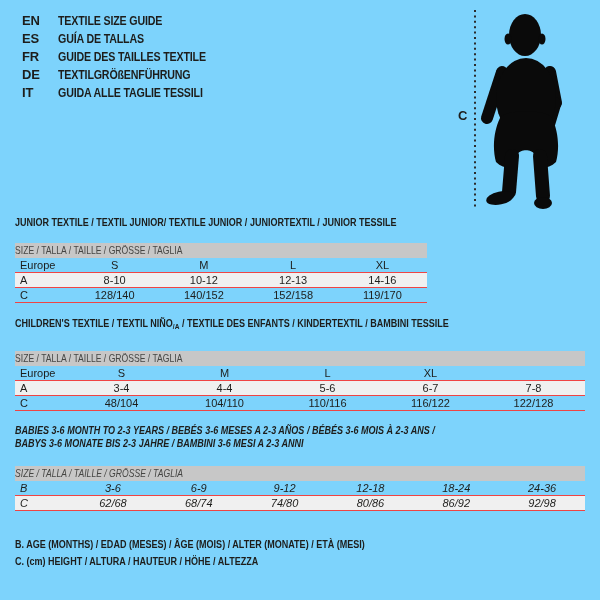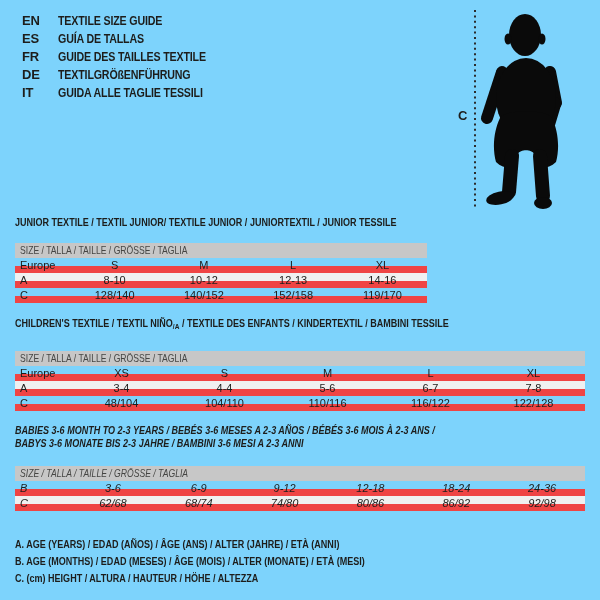--- a/index.html
+++ b/index.html
@@ -18,27 +18,27 @@
   
   .figure{position:absolute;left:448px;top:2px;width:150px;height:212px;}
 
   
   .size-table{position:absolute;left:15px;}
   .t1{top:216px;}
   .t2{top:317px;}
   .t3{top:424px;}
   .tbl-title-line{line-height:13px;font-size:11px;font-weight:700;white-space:nowrap;}
   .sub{font-size:8px;vertical-align:-2px;}
-  .size-bar{height:15px;line-height:15px;background:#c7c7c7;padding-left:5px;
+  .size-bar{height:15px;line-height:15px;background:#c7c7c7;
             font-size:10.5px;color:#454543;box-sizing:border-box;}
   .t1 .size-bar{margin-top:14px;}
   .t2 .size-bar{margin-top:18px;}
   .t3 .size-bar{margin-top:16px;}
   .tbl-row{display:grid;height:15px;line-height:14px;font-size:11px;
-           border-bottom:7px solid #ef4444;box-sizing:border-box;}
+           border-bottom:1px solid #ef4444;box-sizing:border-box;}
   .tbl-row.alt{background:#f0f0f0;}
   .row-label{text-align:left;padding-left:5px;}
   .row-cell{text-align:center;}
 
   
   .legend{position:absolute;left:15px;top:536px;}
   .legend-line{line-height:17px;font-size:11px;font-weight:700;white-space:nowrap;}
 </style>
 </head>
 <body>
@@ -120,21 +120,20 @@
         <span class="row-cell">140/152</span>
         <span class="row-cell">152/158</span>
         <span class="row-cell">119/170</span>
       </div>
     </div>
   <div class="size-table t2" style="width: 570px;">
       <div class="tbl-title-line"><span class="condensed"><span>CHILDREN'S TEXTILE / TEXTIL NIÑO</span><span class="sub">/A</span><span> / TEXTILE DES ENFANTS / KINDERTEXTIL / BAMBINI TESSILE</span></span></div>
       <div class="size-bar"><span class="condensed">SIZE / TALLA / TAILLE / GRÖSSE / TAGLIA</span></div>
       <div class="tbl-row" style="grid-template-columns: 55px repeat(5, 1fr);">
         <span class="row-label">Europe</span>
-        <span class="row-cell">XS</span>
         <span class="row-cell">S</span>
         <span class="row-cell">M</span>
         <span class="row-cell">L</span>
         <span class="row-cell">XL</span>
       </div>
       <div class="tbl-row alt" style="grid-template-columns: 55px repeat(5, 1fr);">
         <span class="row-label">A</span>
         <span class="row-cell">3-4</span>
         <span class="row-cell">4-4</span>
         <span class="row-cell">5-6</span>
@@ -168,18 +167,17 @@
         <span class="row-cell">62/68</span>
         <span class="row-cell">68/74</span>
         <span class="row-cell">74/80</span>
         <span class="row-cell">80/86</span>
         <span class="row-cell">86/92</span>
         <span class="row-cell">92/98</span>
       </div>
     </div>
 
   <div class="legend" id="legend">
-      <div class="legend-line"><span class="condensed">A. AGE (YEARS) / EDAD (AÑOS) / ÂGE (ANS) / ALTER (JAHRE) / ETÀ (ANNI)</span></div>
       <div class="legend-line"><span class="condensed">B. AGE (MONTHS) / EDAD (MESES) / ÂGE (MOIS) / ALTER (MONATE) / ETÀ (MESI)</span></div>
       <div class="legend-line"><span class="condensed">C. (cm) HEIGHT / ALTURA / HAUTEUR / HÖHE / ALTEZZA</span></div>
     </div>
 
 </div>
 
 </body></html>

